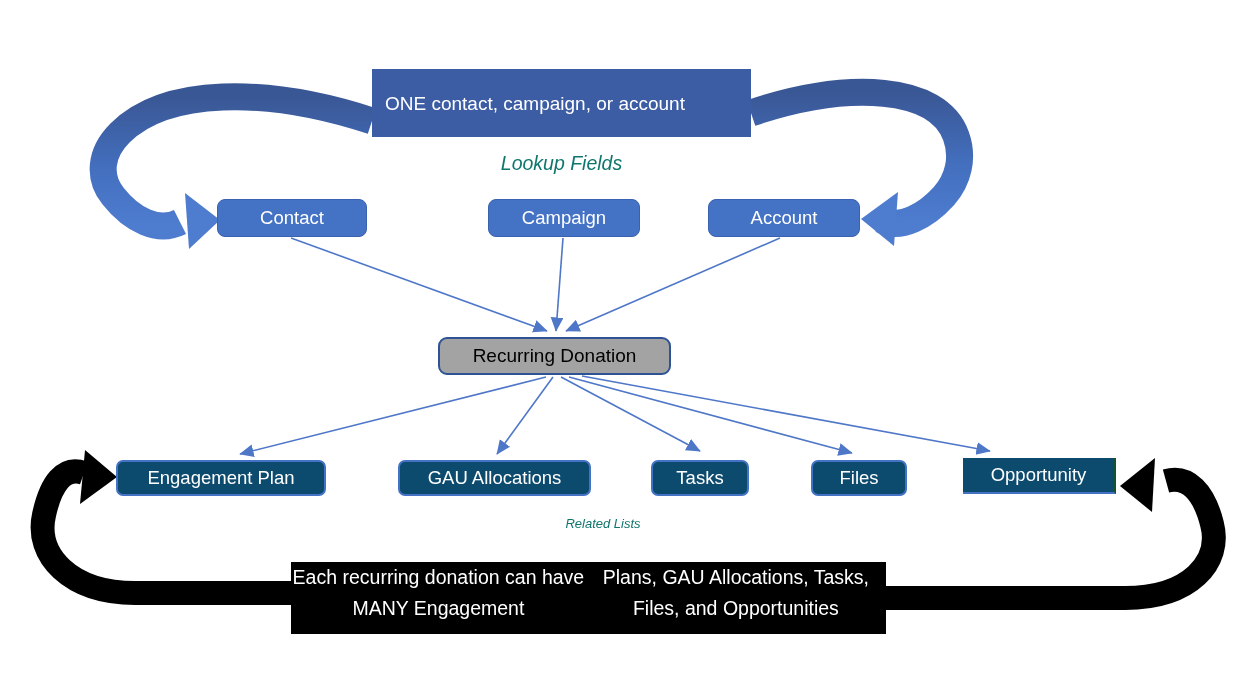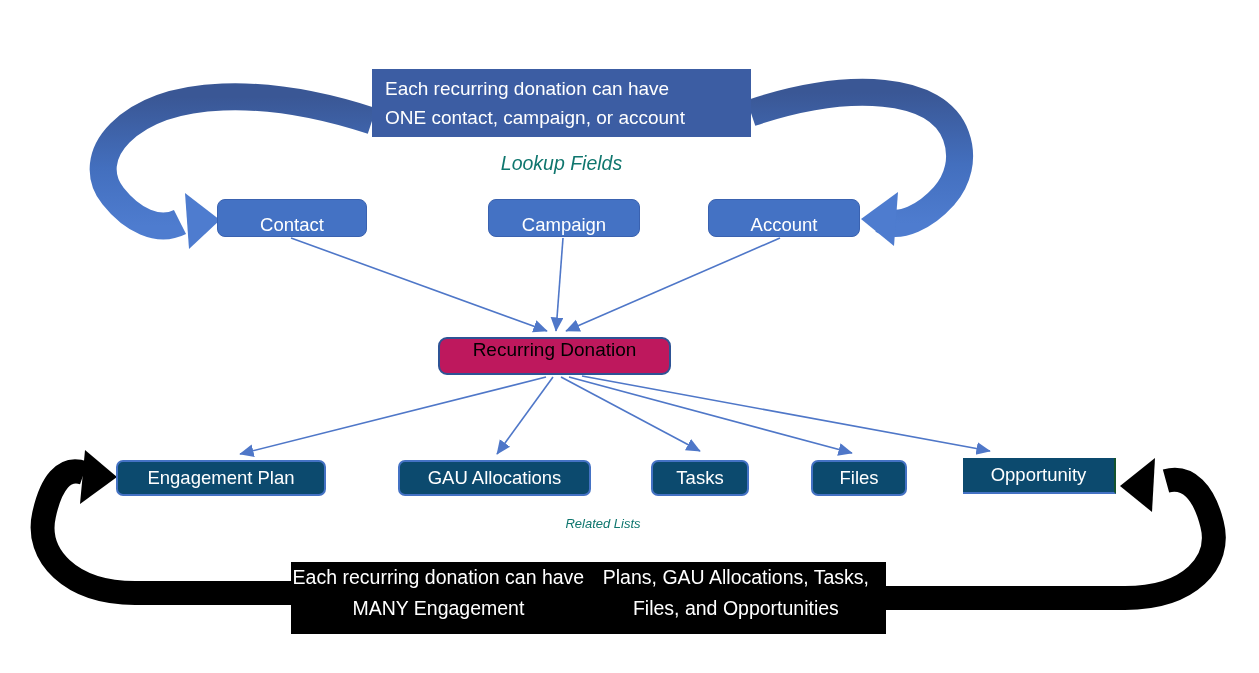--- a/index.html
+++ b/index.html
@@ -13,29 +13,29 @@
     left:372px;top:69px;width:379px;height:68px;background:#3C5DA3;color:#fff;
     font-size:19px;line-height:29px;display:flex;flex-direction:column;justify-content:center;
     padding-left:13px;
   }
   .lookup-label{
     left:372px;top:152px;width:379px;height:30px;text-align:center;
     font-style:italic;font-size:19.5px;color:#0f766e;
   }
   .bluenode{
     top:199px;height:38px;background:#4472C4;border:1px solid #3A62B0;border-radius:8px;
-    color:#fff;font-size:18.5px;display:flex;align-items:flex-end;justify-content:center;
+    color:#fff;font-size:18.5px;display:flex;align-items:center;justify-content:center;
   }
   .node-contact{left:217px;width:150px;}
   .node-campaign{left:488px;width:152px;}
   .node-account{left:708px;width:152px;}
   .node-center{
-    left:438px;top:337px;width:233px;height:38px;background:#be185d;
+    left:438px;top:337px;width:233px;height:38px;background:#a3a3a3;
     border:2px solid #2E5395;border-radius:9px;color:#000;font-size:19px;
-    display:flex;align-items:flex-start;justify-content:center;
+    display:flex;align-items:center;justify-content:center;
   }
   .blacknode{
     top:460px;height:36px;background:#0c4a6e;border:2px solid #4472C4;border-radius:7px;
     color:#fff;font-size:18.5px;display:flex;align-items:center;justify-content:center;
   }
   .node-engagement{left:116px;width:210px;}
   .node-gau{left:398px;width:193px;}
   .node-tasks{left:651px;width:98px;}
   .node-files{left:811px;width:96px;}
   .node-opportunity{
@@ -94,21 +94,20 @@
       <polygon points="85,450 80,504 117,477" fill="#000"></polygon>
     </g>
 
     <g>
       <path d="M 884,598 L 1125,598 C 1190,598 1222,562 1212,524 C 1204,492 1188,475 1166,481" fill="none" stroke="#000" stroke-width="24"></path>
       <polygon points="1155,458 1152,512 1120,486" fill="#000"></polygon>
     </g>
   </svg>
 
   <div class="abs banner-top">
-    <span>Each recurring donation can have</span>
     <span>ONE contact, campaign, or account</span>
   </div>
 
   <div class="abs lookup-label">Lookup Fields</div>
 
   <div class="abs bluenode node-contact">
     <span>Contact</span>
   </div>
   <div class="abs bluenode node-campaign">
     <span>Campaign</span>

